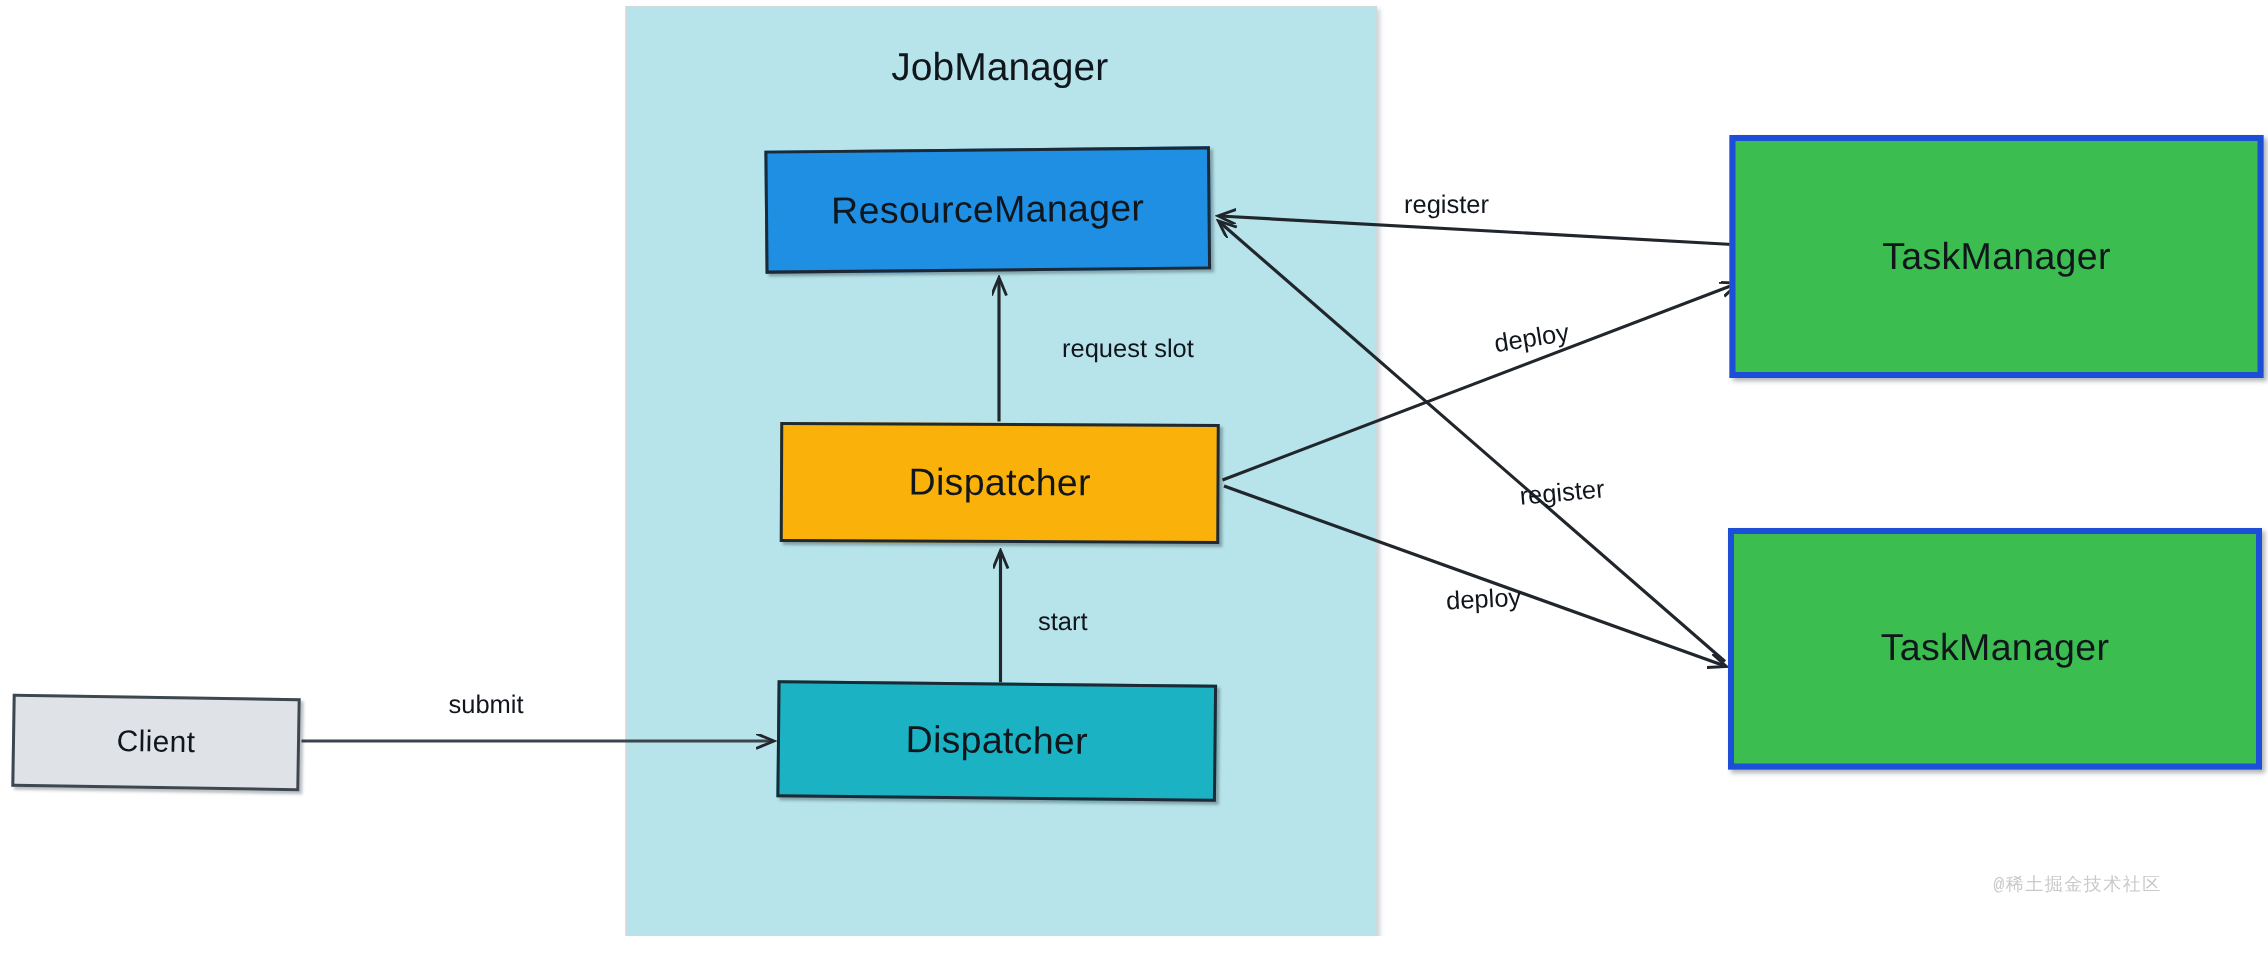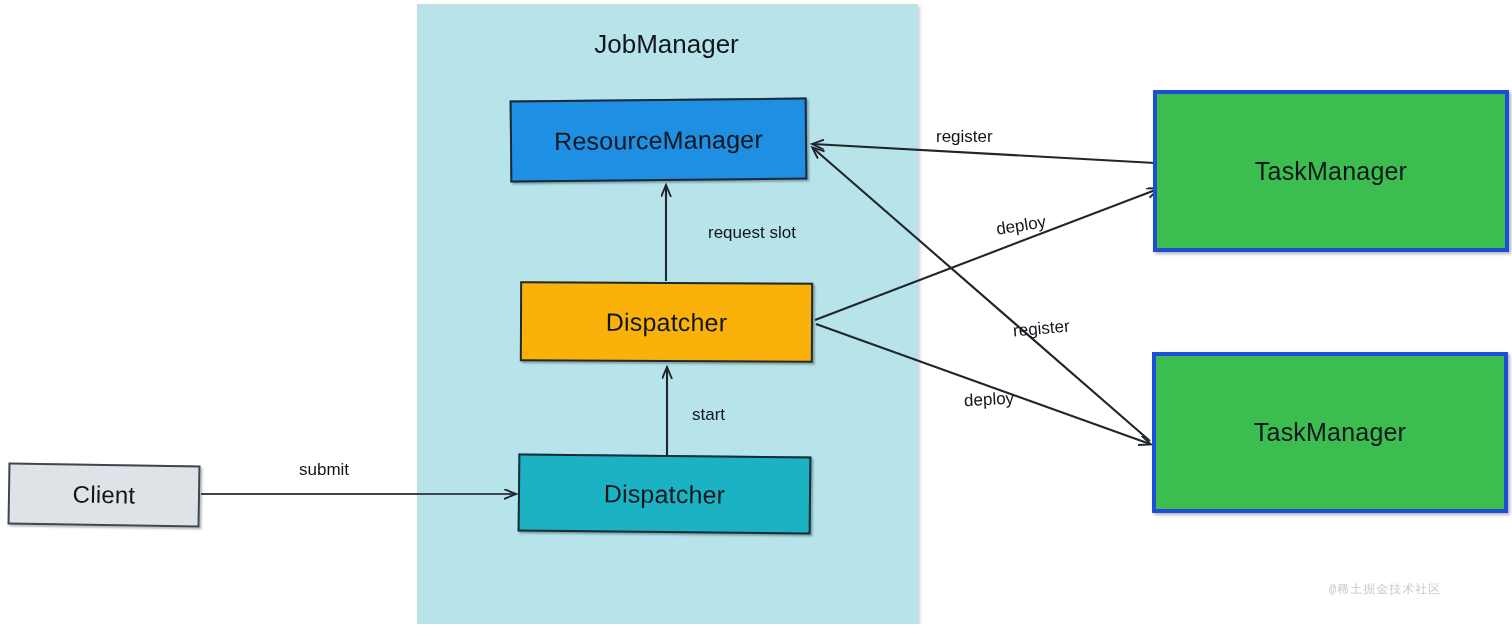--- a/index.html
+++ b/index.html
@@ -101,21 +101,21 @@
   #client-box {
     left: 8px;
     top: 464px;
     width: 192px;
     height: 62px;
     background: #dfe2e7;
     border: 2px solid #3c4750;
     transform: rotate(0.9deg);
     box-shadow: 2px 2px 2px rgba(30,40,50,0.30);
   }
-  #client-box .node-label { font-size: 24px; }
+  #client-box .node-label { font-size: 20px; }
 
   .taskmanager-box {
     background: #3cbd50;
     border: 4px solid #1d4ed8;
     box-shadow: 2px 2px 3px rgba(30,40,50,0.35);
   }
   #taskmanager-top-box {
     left: 1153px;
     top: 90px;
     width: 356px;

